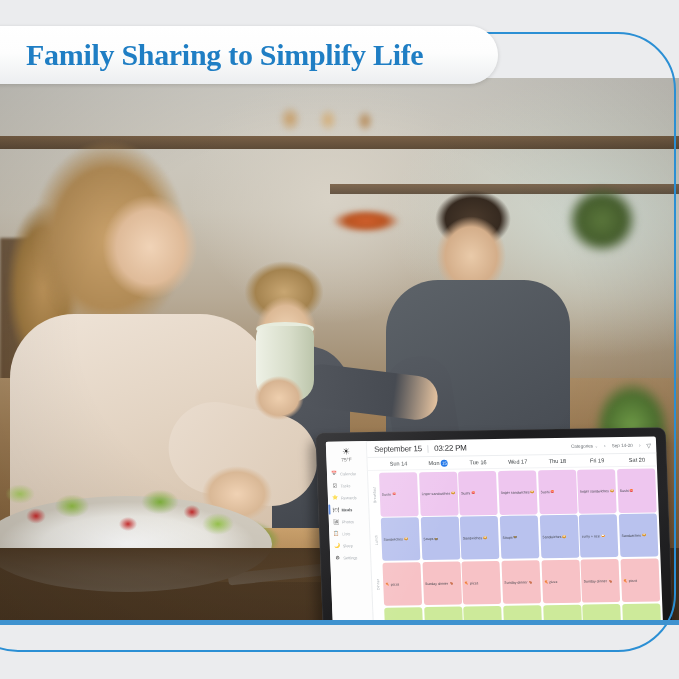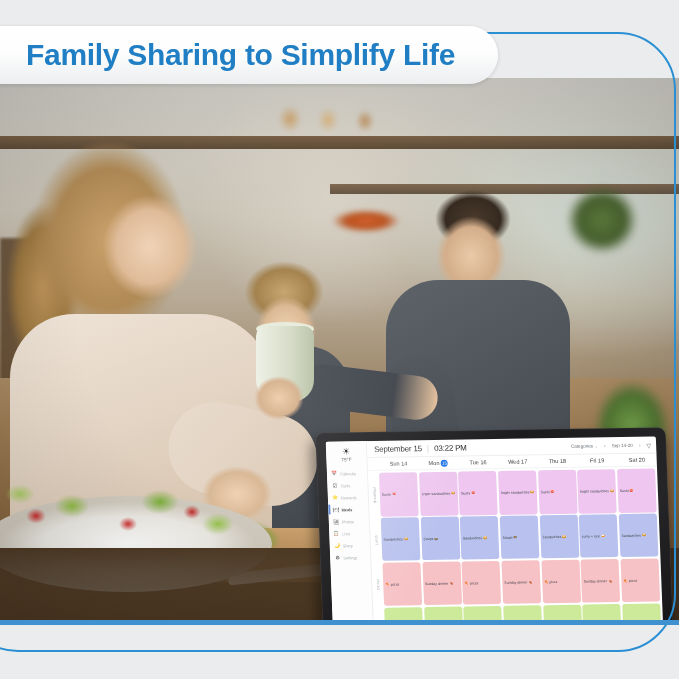--- a/index.html
+++ b/index.html
@@ -665,18 +665,18 @@
           </div>
 
           <div class="screen-glare"></div>
         </div>
 
       </div>
     </div>
   </div>
 
   <div class="headline">
-    <div class="headline-text" style="color: rgb(31, 126, 196);">Family Sharing to Simplify Life</div>
+    <div class="headline-text" style="color: rgb(31, 126, 196); font-family: Liberation Serif, serif;">Family Sharing to Simplify Life</div>
   </div>
 
   <div class="bottom-line"></div>
   <div class="blue-frame" style="border-color: rgb(43, 143, 212);"></div>
 </div>
 
 </body></html>

